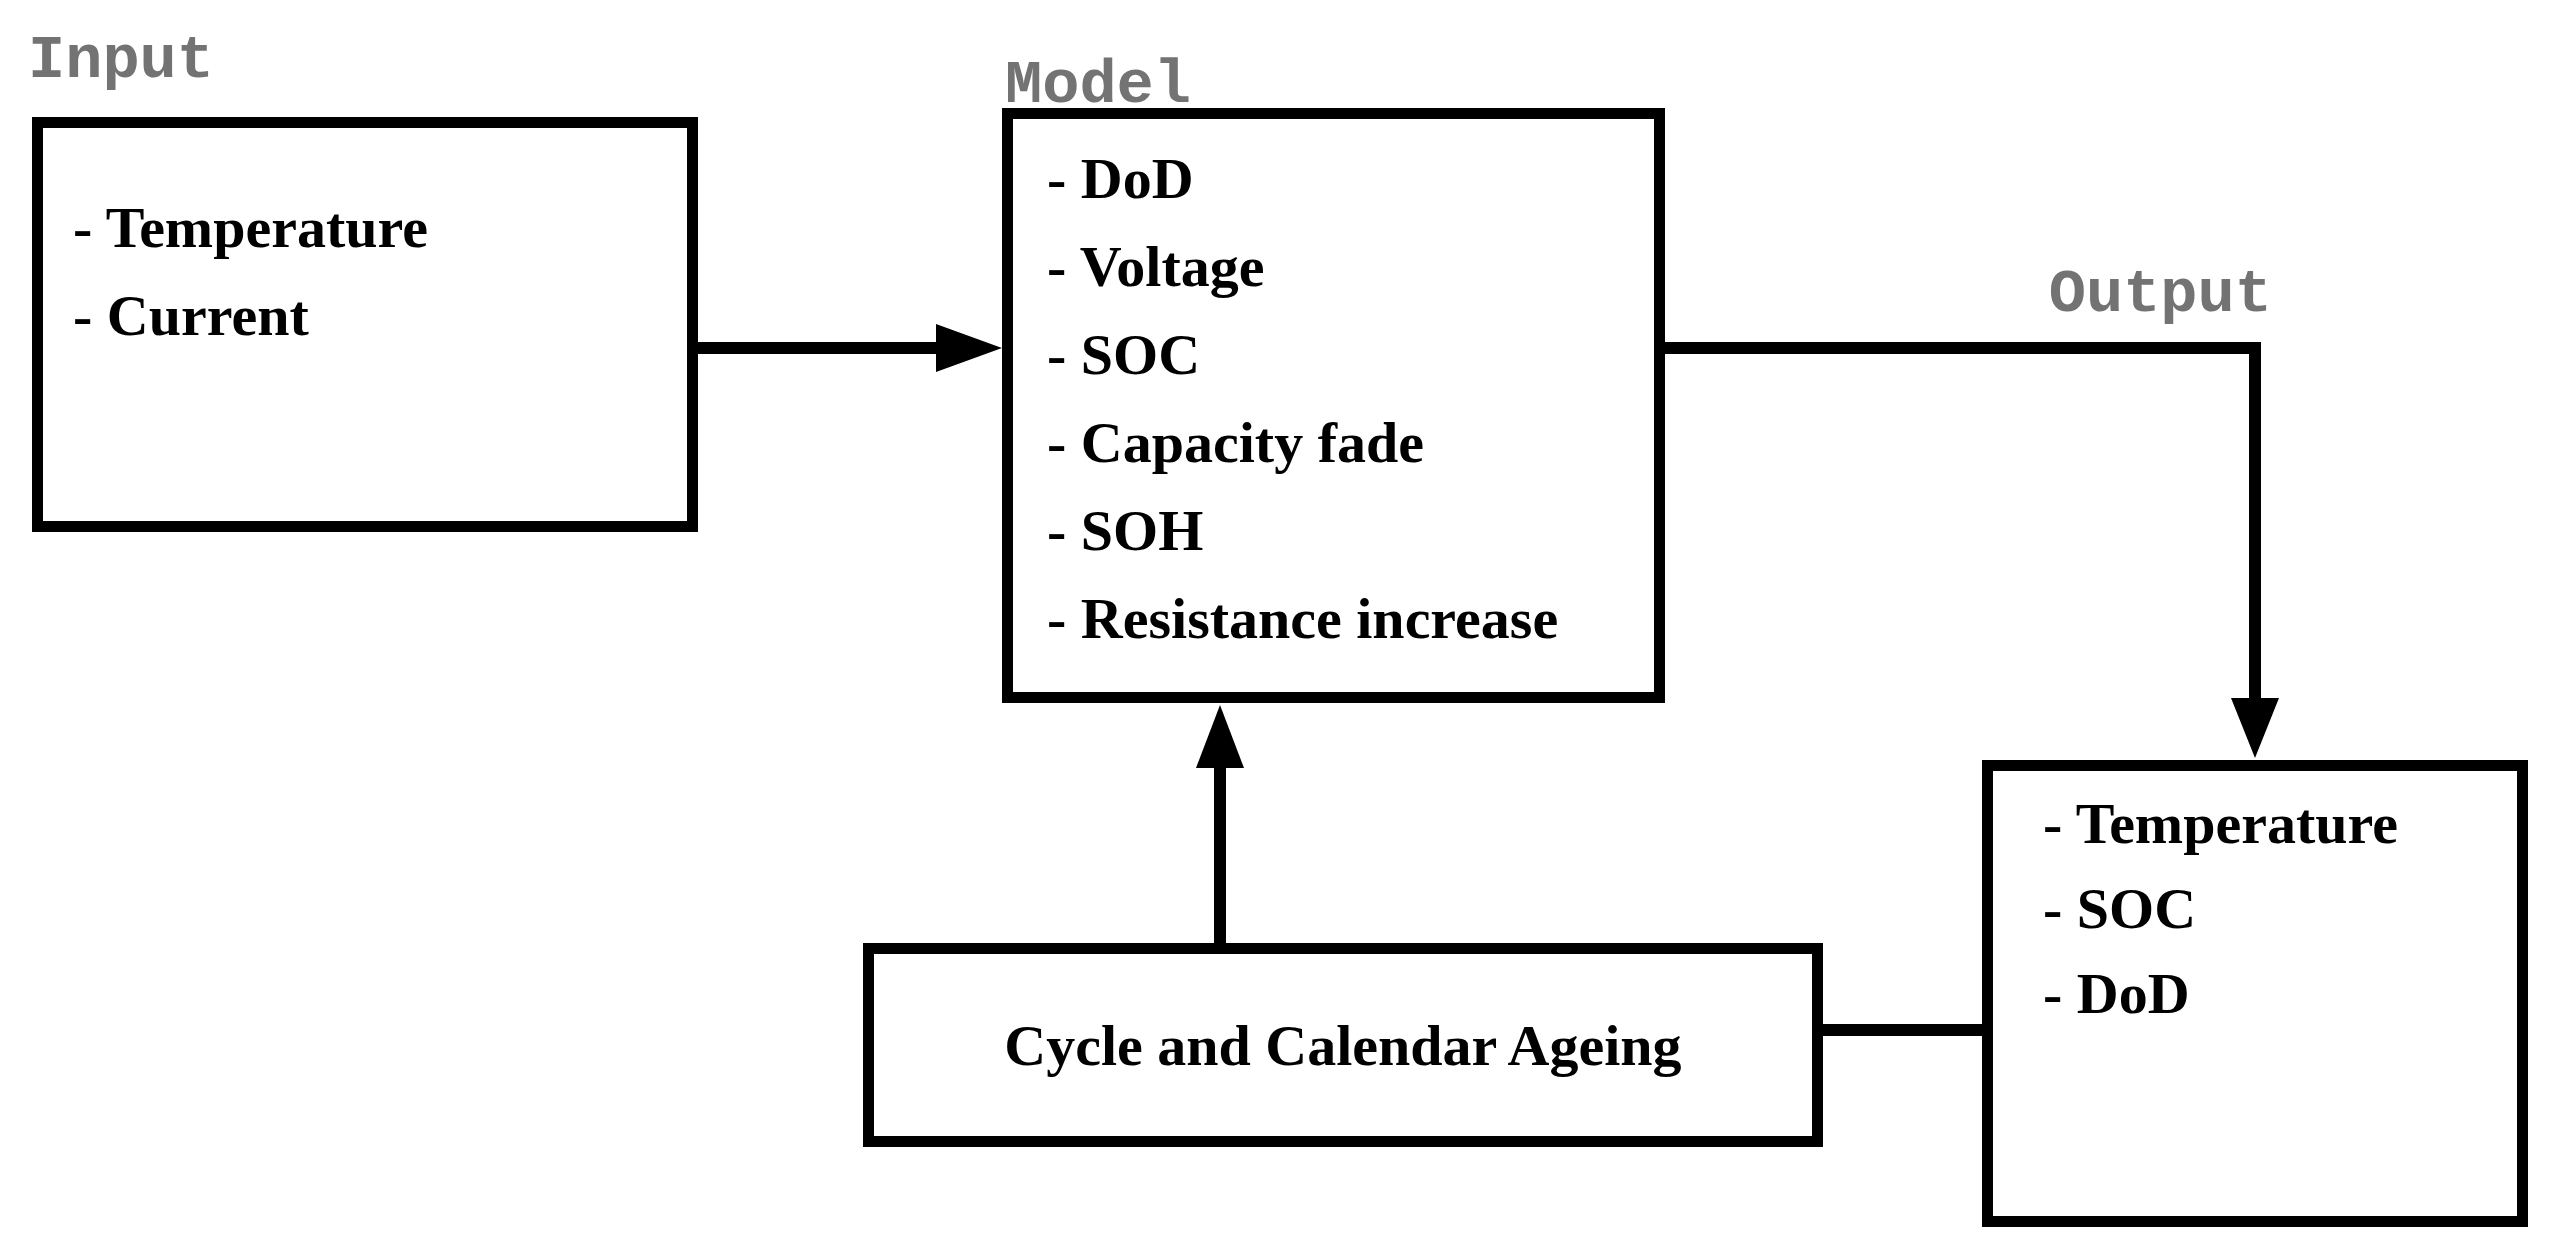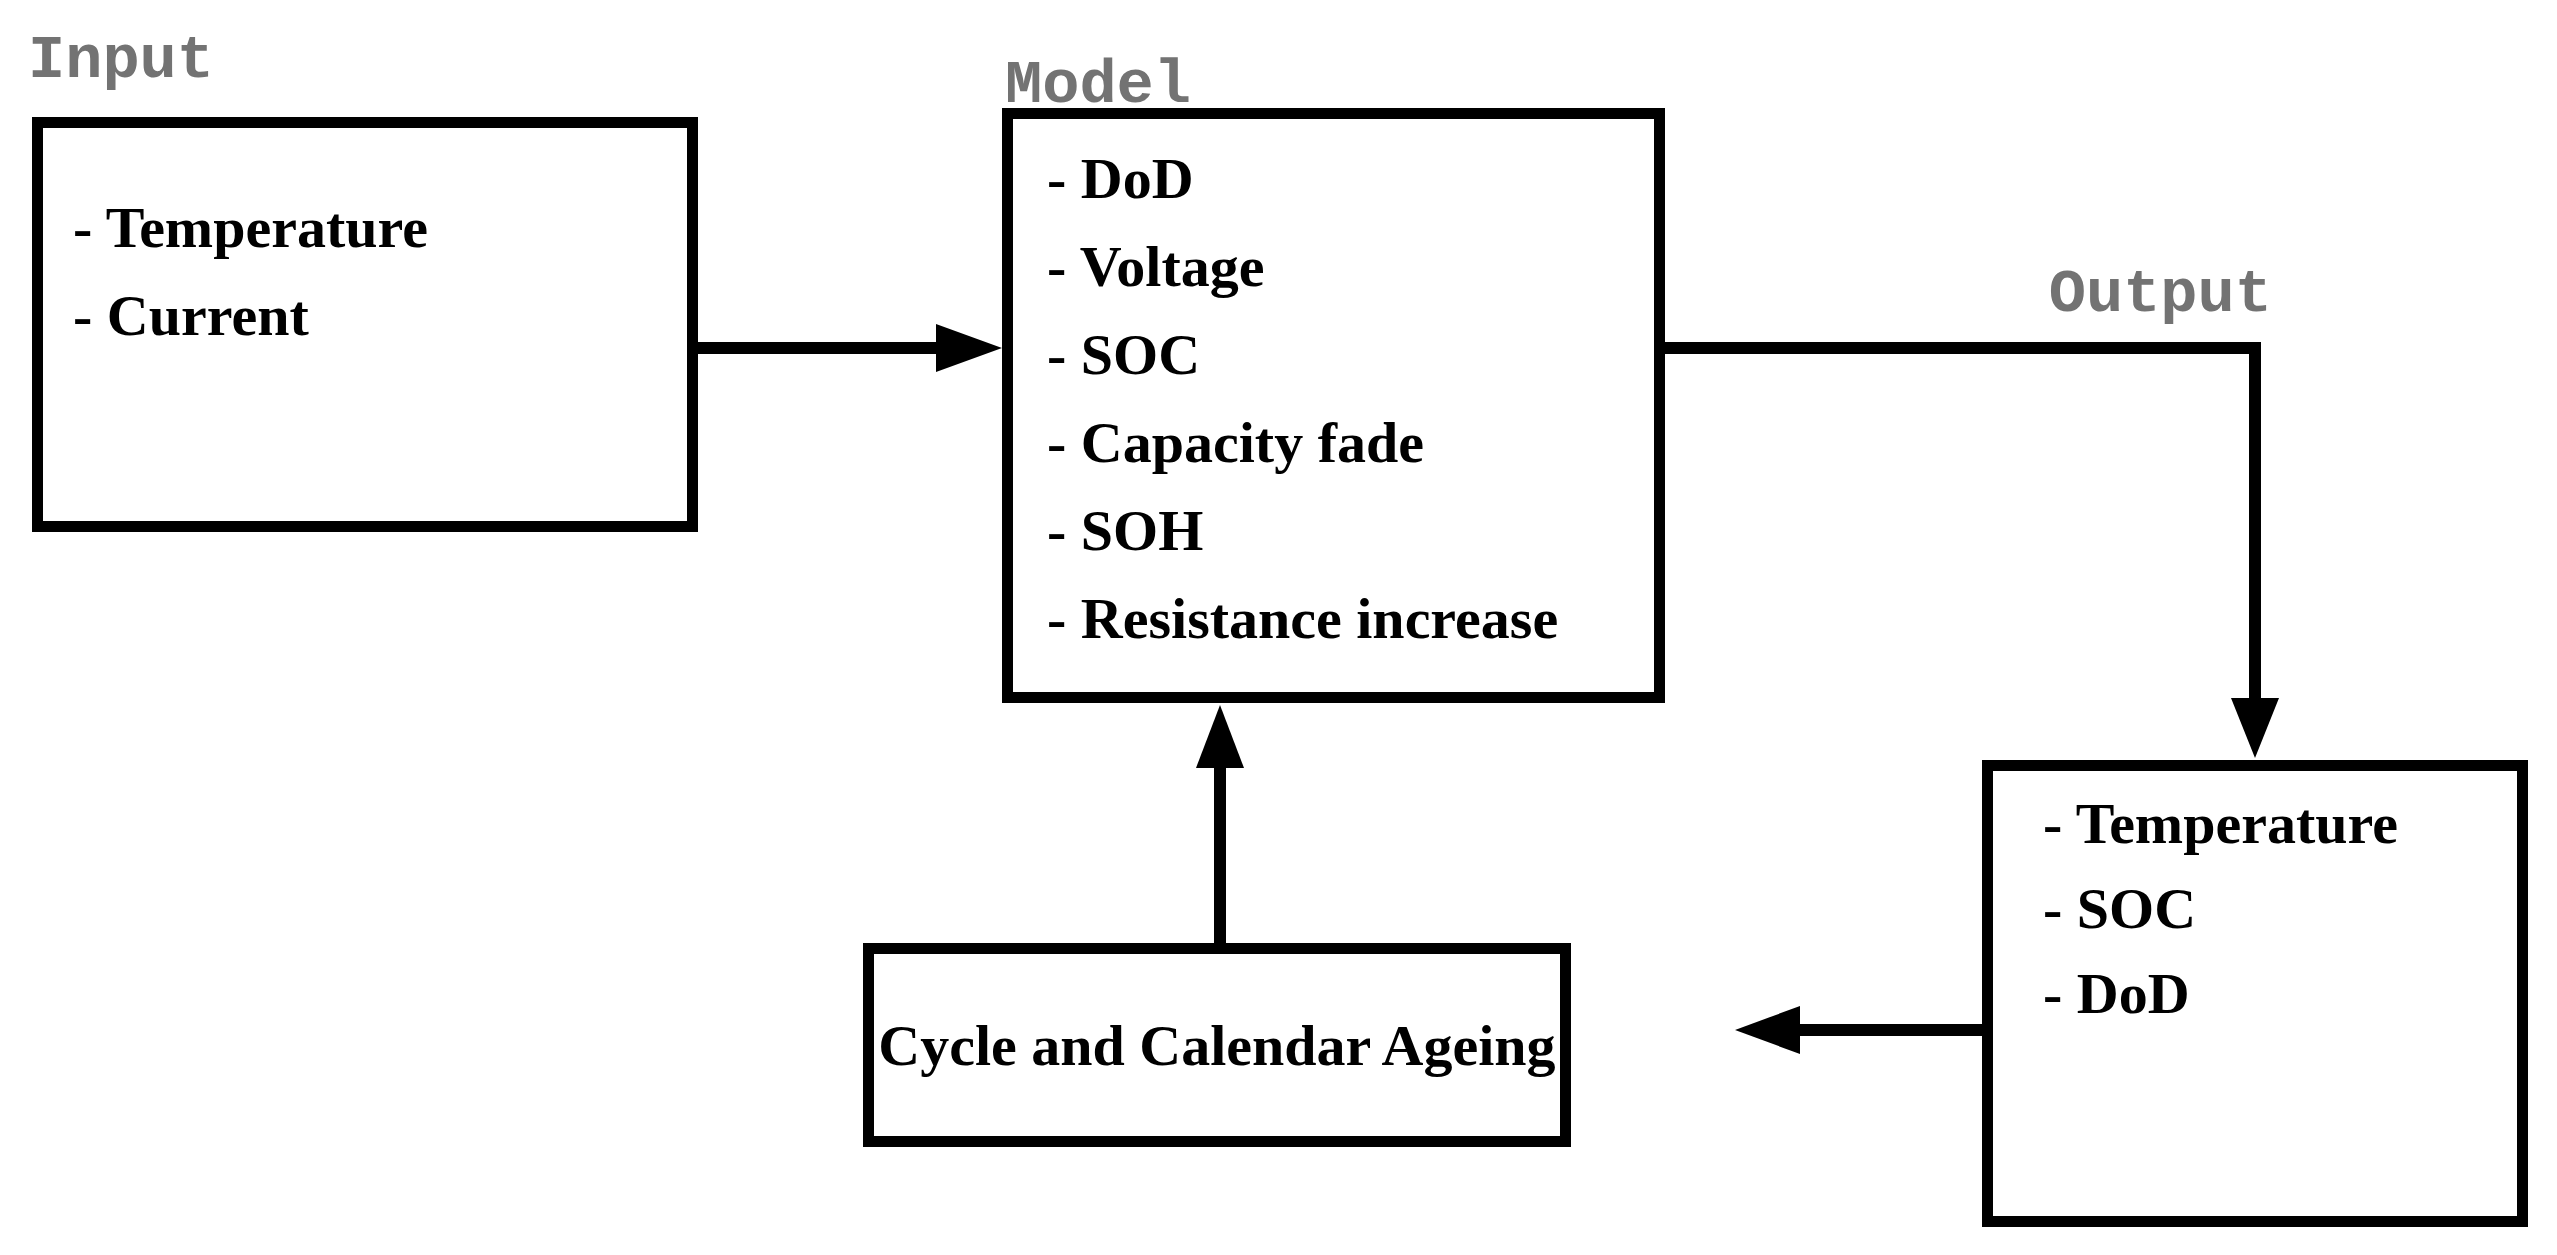--- a/index.html
+++ b/index.html
@@ -15,21 +15,21 @@
   }
 
   .box {
     position: absolute;
     border: 11px solid #000000;
     background: #ffffff;
   }
   #input-box  { left: 32px;   top: 117px; width: 666px; height: 415px; }
   #model-box  { left: 1002px; top: 108px; width: 663px; height: 595px; }
   #output-box { left: 1982px; top: 760px; width: 546px; height: 467px; }
-  #ageing-box { left: 863px;  top: 943px; width: 708px; height: 204px;
+  #ageing-box { left: 863px;  top: 943px; width: 960px; height: 204px;
                 display: flex; align-items: center; justify-content: center; }
 
   .box-label {
     position: absolute;
     font-size: 62px;
     font-weight: 700;
     color: #737373;
     line-height: 1;
     white-space: nowrap;
     font-family: Liberation Mono, monospace;

